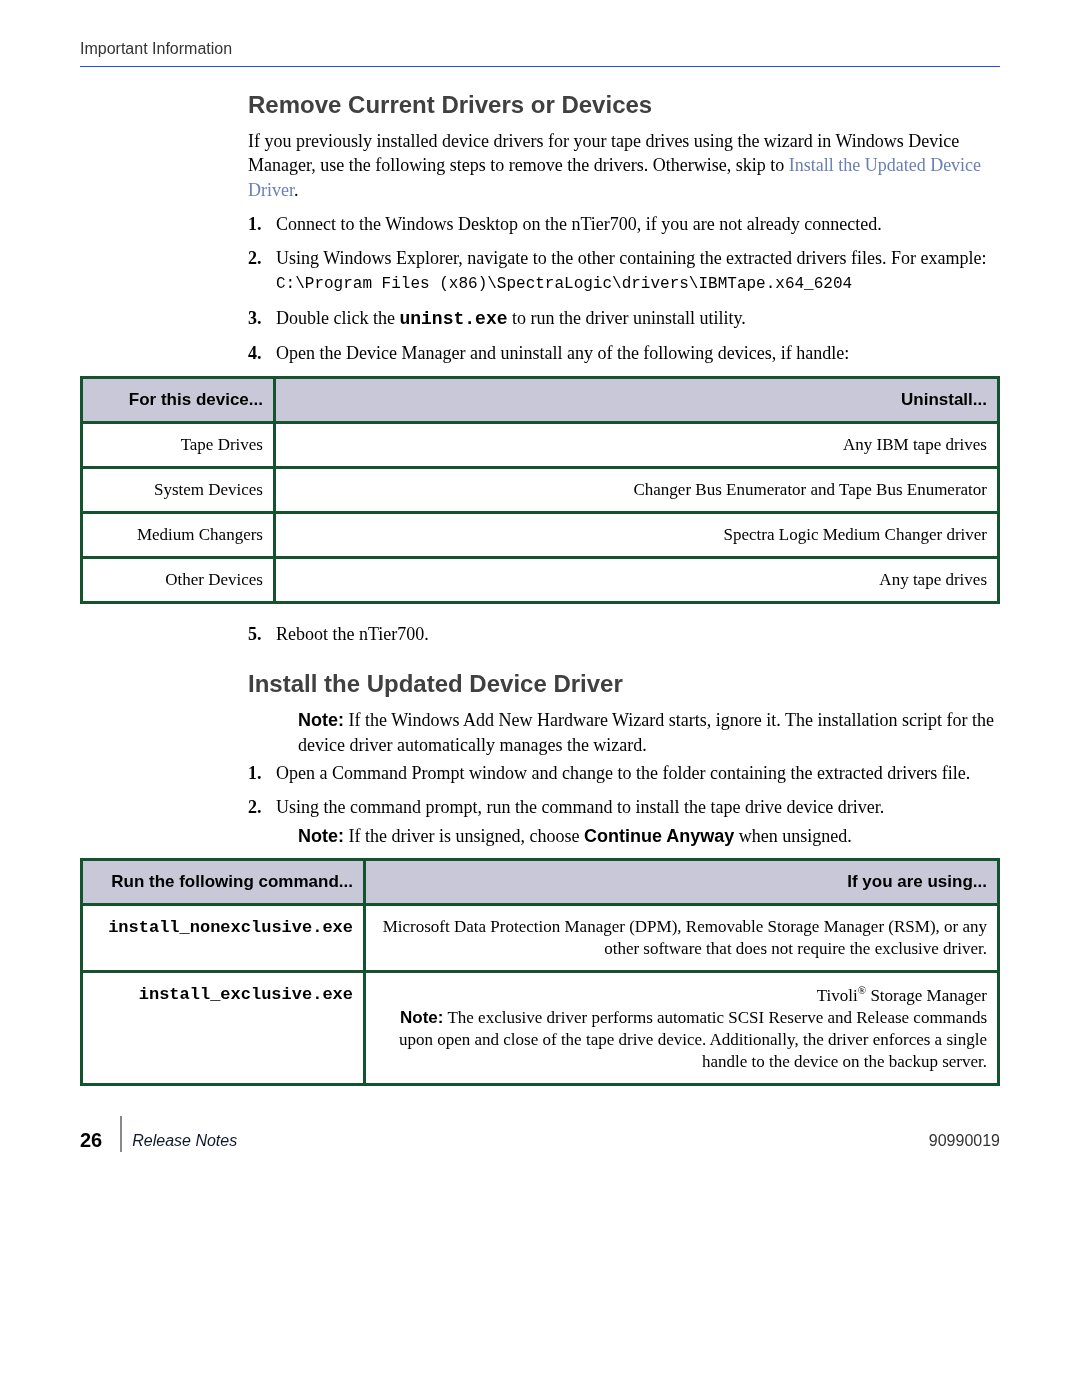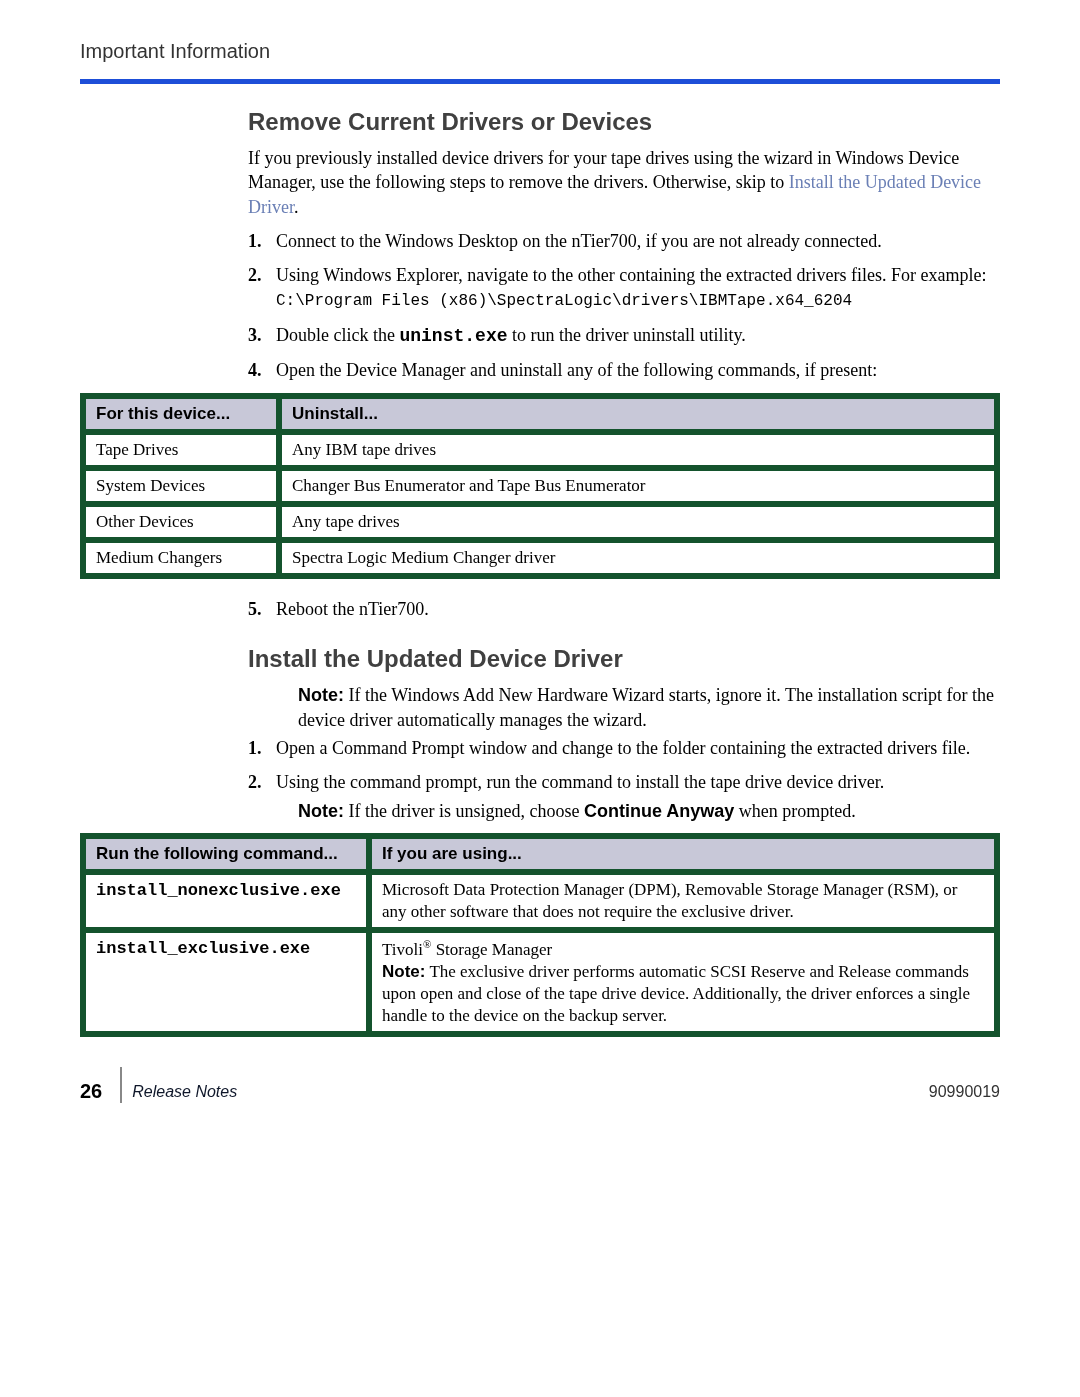--- a/index.html
+++ b/index.html
@@ -10,24 +10,24 @@
     color: #000;
     background: #fff;
     width: 1080px;
   }
   .page {
     padding: 40px 80px 30px 80px;
     box-sizing: border-box;
   }
   .running-header {
     font-family: "Segoe UI", "Helvetica Neue", Arial, sans-serif;
-    font-size: 20px;
+    font-size: 16px;
     color: #333;
-    padding-bottom: 16px;
-    border-bottom: 5px solid #1d4ed8;
+    padding-bottom: 8px;
+    border-bottom: 1px solid #1d4ed8;
     margin-bottom: 20px;
   }
   .content-indent {
     margin-left: 168px;
   }
   h2.section {
     font-family: "Segoe UI", "Helvetica Neue", Arial, sans-serif;
     font-weight: 700;
     font-size: 24px;
     color: #404040;
@@ -82,23 +82,23 @@
   .sans-bold {
     font-family: "Segoe UI", "Helvetica Neue", Arial, sans-serif;
     font-weight: 700;
   }
   table.doc-table {
     width: 100%;
     border-collapse: collapse;
     margin: 10px 0 18px 0;
   }
   table.doc-table th, table.doc-table td {
-    border: 6px solid #14532d;
-    padding: 4px 10px;
-    text-align: left;
+    border: 3px solid #14532d;
+    padding: 10px 10px;
+    text-align: right;
     vertical-align: top;
     font-size: 17px;
     line-height: 1.3;
   }
   table.doc-table th {
     background: #c8c8d8;
     font-family: "Segoe UI", "Helvetica Neue", Arial, sans-serif;
     font-weight: 700;
   }
   .table1-col1 { width: 170px; }
@@ -152,47 +152,47 @@
 
     <ol class="steps">
       <li><span class="num">1.</span><span>Connect to the Windows Desktop on the nTier700, if you are not already connected.</span></li>
       <li><span class="num">2.</span>
         <span>Using Windows Explorer, navigate to the other containing the extracted drivers files. For example:</span><br>
         <span class="code-inline">C:\Program Files (x86)\SpectraLogic\drivers\IBMTape.x64_6204</span>
       </li>
       <li><span class="num">3.</span>
         <span>Double click the </span><span class="code-bold">uninst.exe</span><span> to run the driver uninstall utility.</span>
       </li>
-      <li><span class="num">4.</span><span>Open the Device Manager and uninstall any of the following commands, if present:</span></li>
+      <li><span class="num">4.</span><span>Open the Device Manager and uninstall any of the following devices, if handle:</span></li>
     </ol>
   </div>
 
   <table class="doc-table">
     <thead>
       <tr>
         <th class="table1-col1">For this device...</th>
         <th>Uninstall...</th>
       </tr>
     </thead>
     <tbody>
       <tr>
         <td>Tape Drives</td>
         <td>Any IBM tape drives</td>
       </tr>
       <tr>
         <td>System Devices</td>
         <td>Changer Bus Enumerator and Tape Bus Enumerator</td>
       </tr>
       <tr>
+        <td>Medium Changers</td>
+        <td>Spectra Logic Medium Changer driver</td>
+      </tr>
+      <tr>
         <td>Other Devices</td>
         <td>Any tape drives</td>
-      </tr>
-      <tr>
-        <td>Medium Changers</td>
-        <td>Spectra Logic Medium Changer driver</td>
       </tr>
     </tbody>
   </table>
 
   <div class="content-indent">
     <ol class="steps">
       <li><span class="num">5.</span><span>Reboot the nTier700.</span></li>
     </ol>
 
     <h2 class="section">Install the Updated Device Driver</h2>
@@ -201,21 +201,21 @@
       <span class="note-label">Note:</span>
       <span>If the Windows Add New Hardware Wizard starts, ignore it. The installation script for the device driver automatically manages the wizard.</span>
     </div>
 
     <ol class="steps">
       <li><span class="num">1.</span><span>Open a Command Prompt window and change to the folder containing the extracted drivers file.</span></li>
       <li><span class="num">2.</span>
         <span>Using the command prompt, run the command to install the tape drive device driver.</span>
         <div class="note-inline" style="margin-left:22px;">
           <span class="note-label">Note:</span>
-          <span>If the driver is unsigned, choose </span><span class="sans-bold">Continue Anyway</span><span> when prompted.</span>
+          <span>If the driver is unsigned, choose </span><span class="sans-bold">Continue Anyway</span><span> when unsigned.</span>
         </div>
       </li>
     </ol>
   </div>
 
   <table class="doc-table">
     <thead>
       <tr>
         <th class="table2-col1">Run the following command...</th>
         <th>If you are using...</th>

